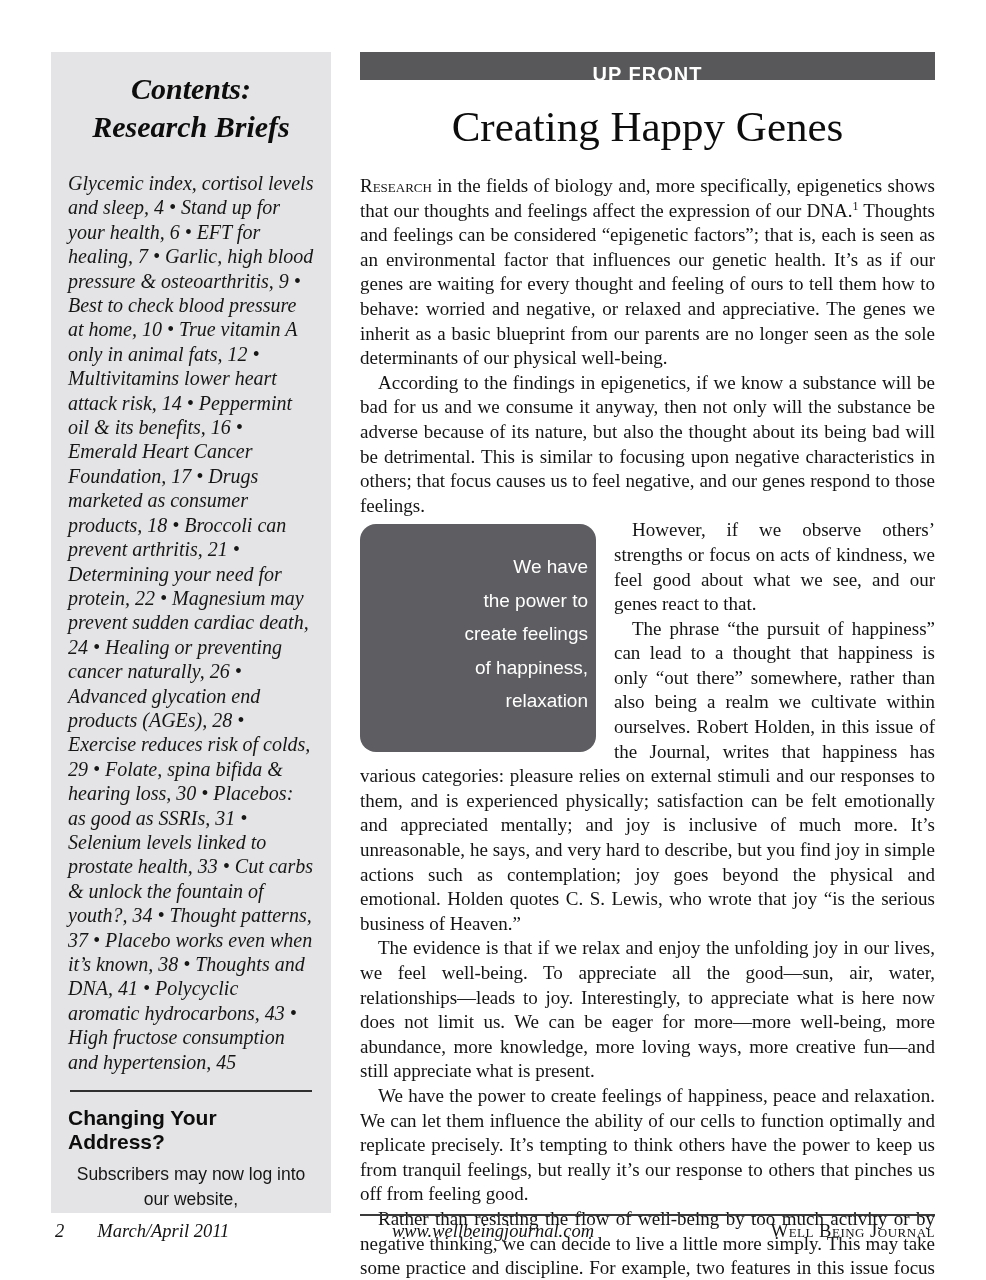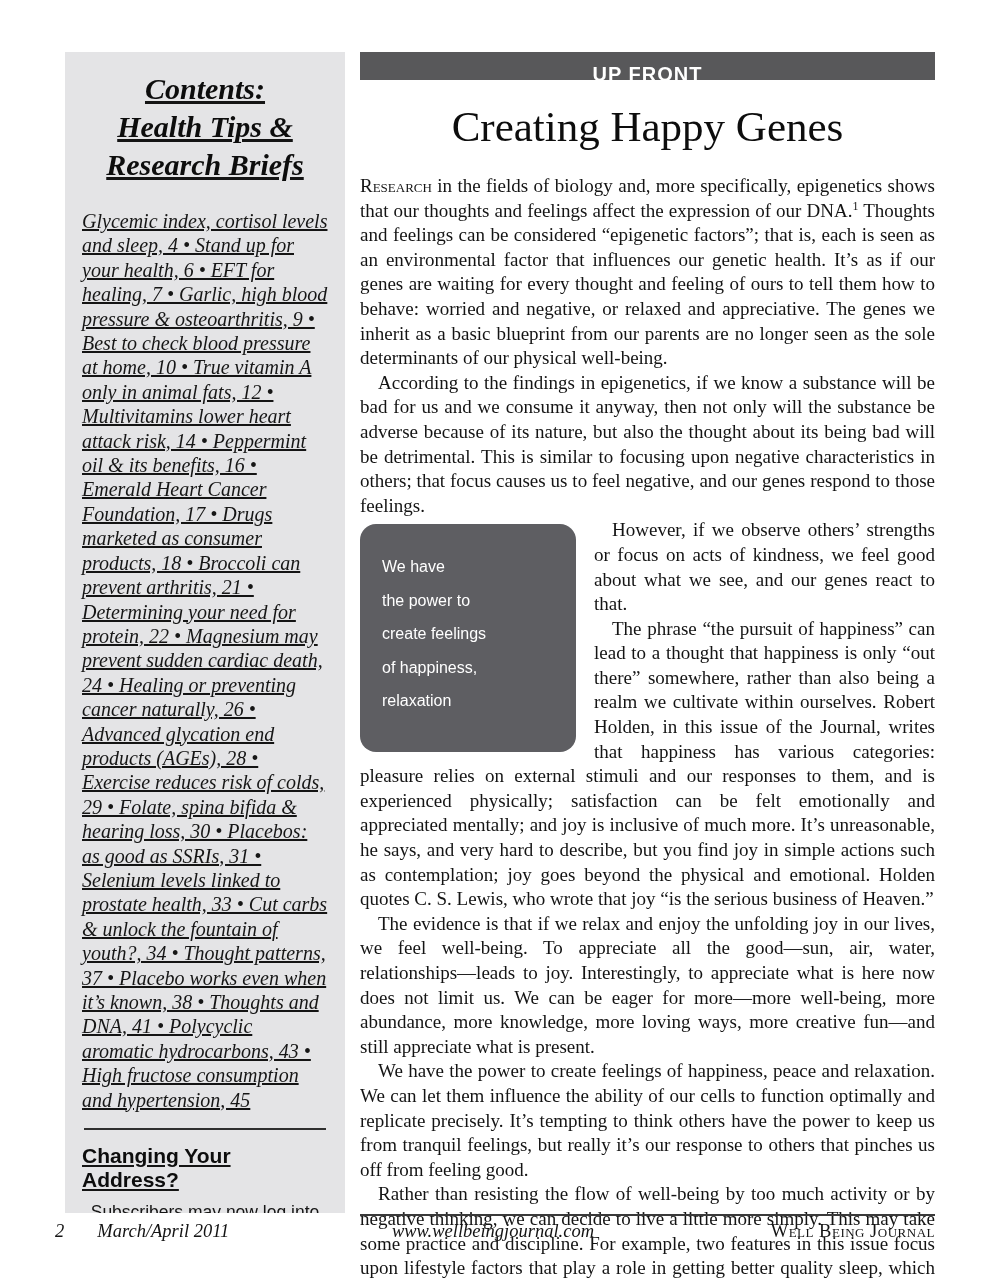--- a/index.html
+++ b/index.html
@@ -6,22 +6,22 @@
   html,body { background:#ffffff; }
   body {
     width:986px; height:1280px; position:relative;
     font-family:"Liberation Serif", serif; color:#141414;
     overflow:hidden;
   }
   .page { position:absolute; inset:0; background:#ffffff; }
 
   
   .sidebar {
-    position:absolute; left:65px; top:52px; width:280px; height:1161px;
-    background:#e4e4e6; padding:14px 17px 0 17px; overflow:hidden;text-decoration:underline;
+    position:absolute; left:51px; top:52px; width:280px; height:1161px;
+    background:#e4e4e6; padding:14px 17px 0 17px; overflow:hidden;
   }
   .sidebar-heading {
     font-weight:bold; font-style:italic; font-size:30px; line-height:38px;
     text-align:center; color:#0d0d0d; margin-top:4px;
   }
   .contents {
     margin-top:25px; font-style:italic; font-size:20px; line-height:24.4px;
     color:#161616; text-align:left;
   }
   .sidebar-rule {
@@ -51,24 +51,24 @@
   .body-copy {
     margin-top:22px; font-size:19px; line-height:24.6px;
     text-align:justify; color:#141414;
   }
   .body-copy p { margin:0; }
   .body-copy p.indent { text-indent:18px; }
   .lead-word { font-variant:small-caps; }
   sup { font-size:12px; line-height:0; }
 
   .pull-quote {
-    float:left; width:216px; height:228px; background:#5e5e62;
+    float:left; width:236px; height:228px; background:#5e5e62;
     border-radius:16px; margin:6px 18px 2px 0; padding:26px 8px 0 22px;
     color:#ffffff; font-family:"Liberation Sans", sans-serif;
-    font-size:16px; line-height:33.5px; text-align:left; text-indent:0;
+    font-size:19px; line-height:33.5px; text-align:right; text-indent:0;
   }
 
   
   .footer-rule {
     position:absolute; left:360px; top:1214px; width:575px;
     border-top:2px solid #3a3a3a;
   }
   .footer { position:absolute; top:1221px; left:0; width:986px; font-size:18.5px; color:#141414; }
   .footer-left { position:absolute; left:55px; top:0; font-style:italic; }
   .footer-left .pagenum { margin-right:33px; }
@@ -76,21 +76,20 @@
   .footer-right { position:absolute; right:51px; top:0; font-variant:small-caps; letter-spacing:0.5px; }
 </style>
 </head>
 <body>
 
 <div class="page">
 
   <aside class="sidebar">
     <h2 class="sidebar-heading">
       <div>Contents:</div>
-      <div>Health Tips &amp;</div>
       <div>Research Briefs</div>
     </h2>
     <p class="contents">Glycemic index, cortisol levels and sleep, 4 • Stand up for your health, 6 • EFT for healing, 7 • Garlic, high blood pressure &amp; osteoarthritis, 9 • Best to check blood pressure at home, 10 • True vitamin A only in animal fats, 12 • Multivitamins lower heart attack risk, 14 • Peppermint oil &amp; its benefits, 16 • Emerald Heart Cancer Foundation, 17 • Drugs marketed as consumer products, 18 • Broccoli can prevent arthritis, 21 • Determining your need for protein, 22 • Magnesium may prevent sudden cardiac death, 24 • Healing or preventing cancer naturally, 26 •  Advanced glycation end products (AGEs), 28 • Exercise reduces risk of colds, 29 • Folate, spina bifida &amp; hearing loss, 30 • Placebos: as good as SSRIs, 31 • Selenium levels linked to prostate health, 33 • Cut carbs &amp; unlock the fountain of youth?, 34 • Thought patterns, 37 • Placebo works even when it’s known, 38 • Thoughts and DNA, 41 • Polycyclic aromatic hydrocarbons, 43 • High fructose consumption and hypertension, 45</p>
     <hr class="sidebar-rule">
     <h3 class="address-heading">Changing Your Address?</h3>
     <p class="address-text">Subscribers may now log into our website, www.wellbeingjournal.com, to send us a change of address, or call 1-775-887-1702</p>
   </aside>
 
   <main class="main">
     <div class="kicker-bar">UP FRONT</div>

